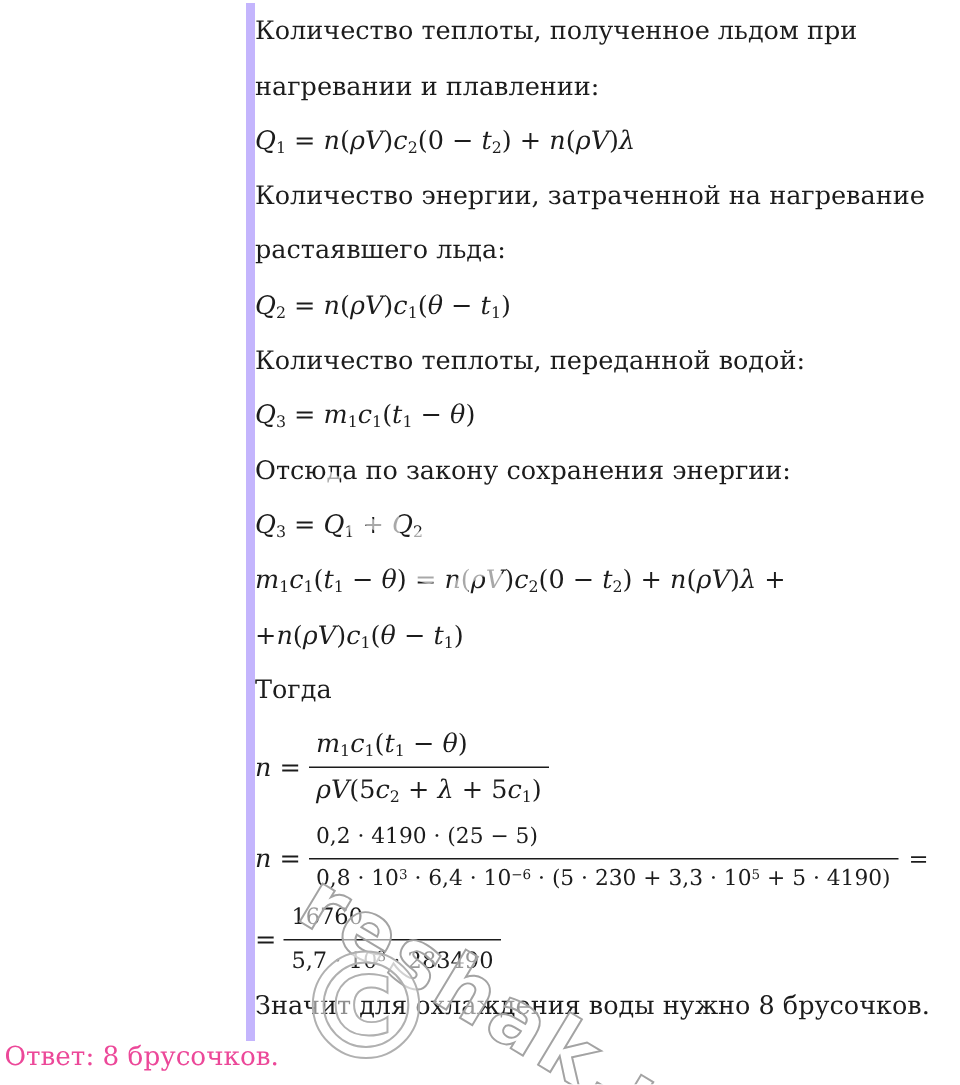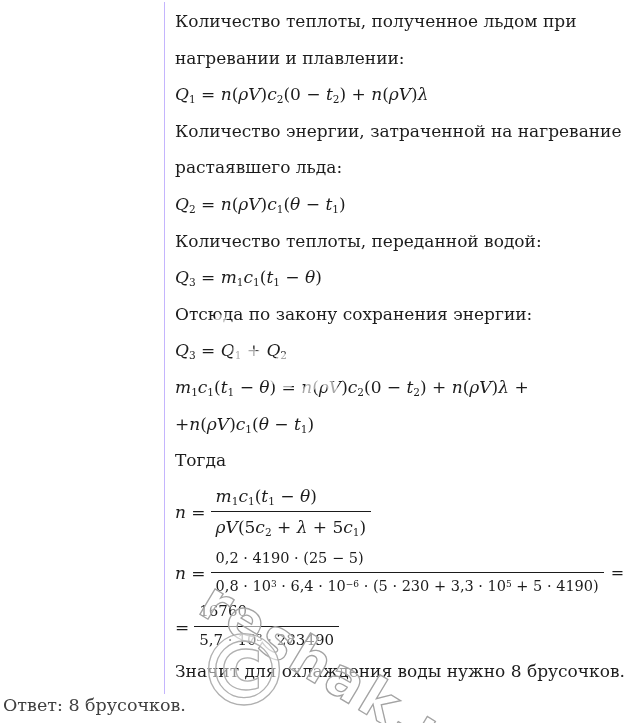--- a/index.html
+++ b/index.html
@@ -12,22 +12,21 @@
     font-family: "DejaVu Serif", serif;
     color: #1c1c1c;
   }
   .solution {
     position: absolute;
     left: 164px;
     top: 2px;
     width: 476px;
     height: 692px;
     box-sizing: border-box;
-    border-left: 1px solid #c4b5fd;
-    padding-left: 10px;
+    border-left: 6px solid #c4b5fd;
     padding-top: 1px;
   }
   .t, .f {
     height: 36.6px;
     line-height: 36.6px;
     margin: 0;
     font-size: 17px;
     white-space: nowrap;
   }
   .it { font-style: italic; }
@@ -45,21 +44,21 @@
   .pre { margin-right: 5px; font-size: 17px; }
   .suf { margin-left: 7px; font-size: 16px; }
   .frac { display: inline-block; text-align: left; vertical-align: middle; }
   .frac .num { display: block; padding: 0 5px 3px 5px; border-bottom: 1.4px solid #1b1b1b; line-height: 1.45; }
   .frac .den { display: block; padding: 3px 5px 0 5px; line-height: 1.45; }
   .answer {
     position: absolute;
     left: 3px;
     top: 695px;
     font-size: 17.5px;
-    color: #404040;
+    color: #ec4899;
   }
   .wm {
     position: absolute;
     left: 0; top: 0;
     pointer-events: none;
   }
   .wm text {
     font-family: "DejaVu Sans", sans-serif;
     font-weight: 700;
   }

